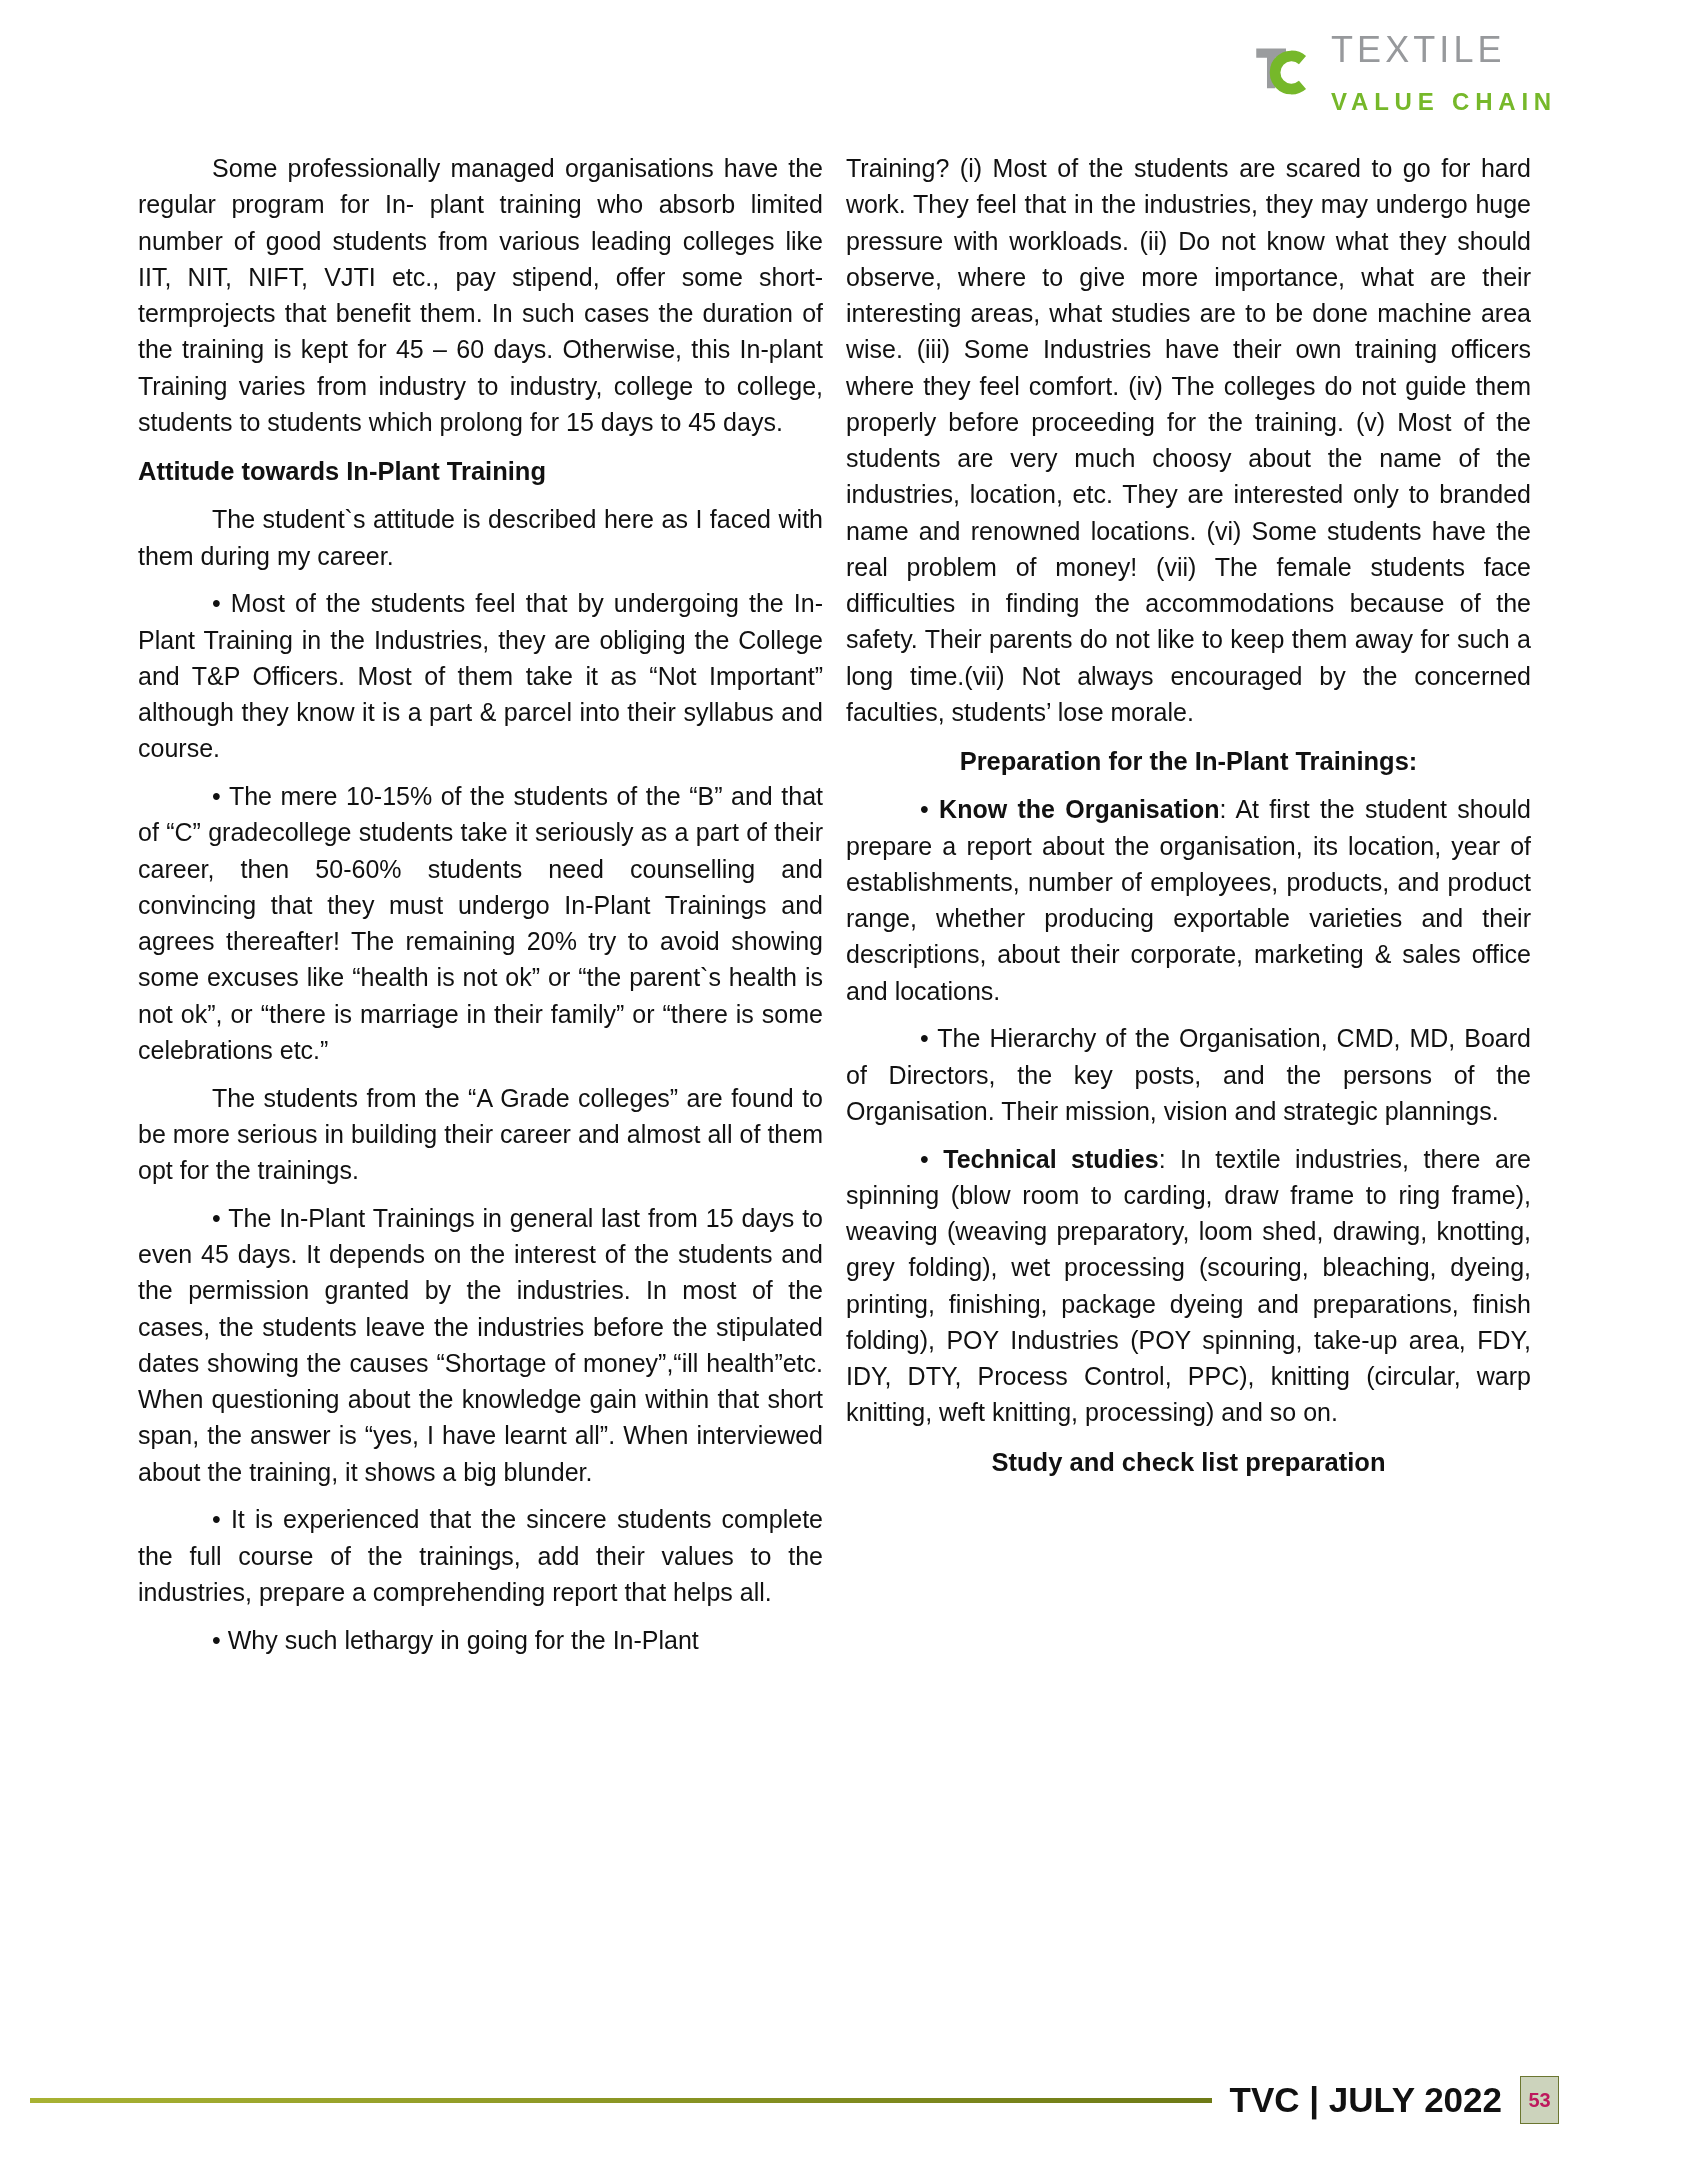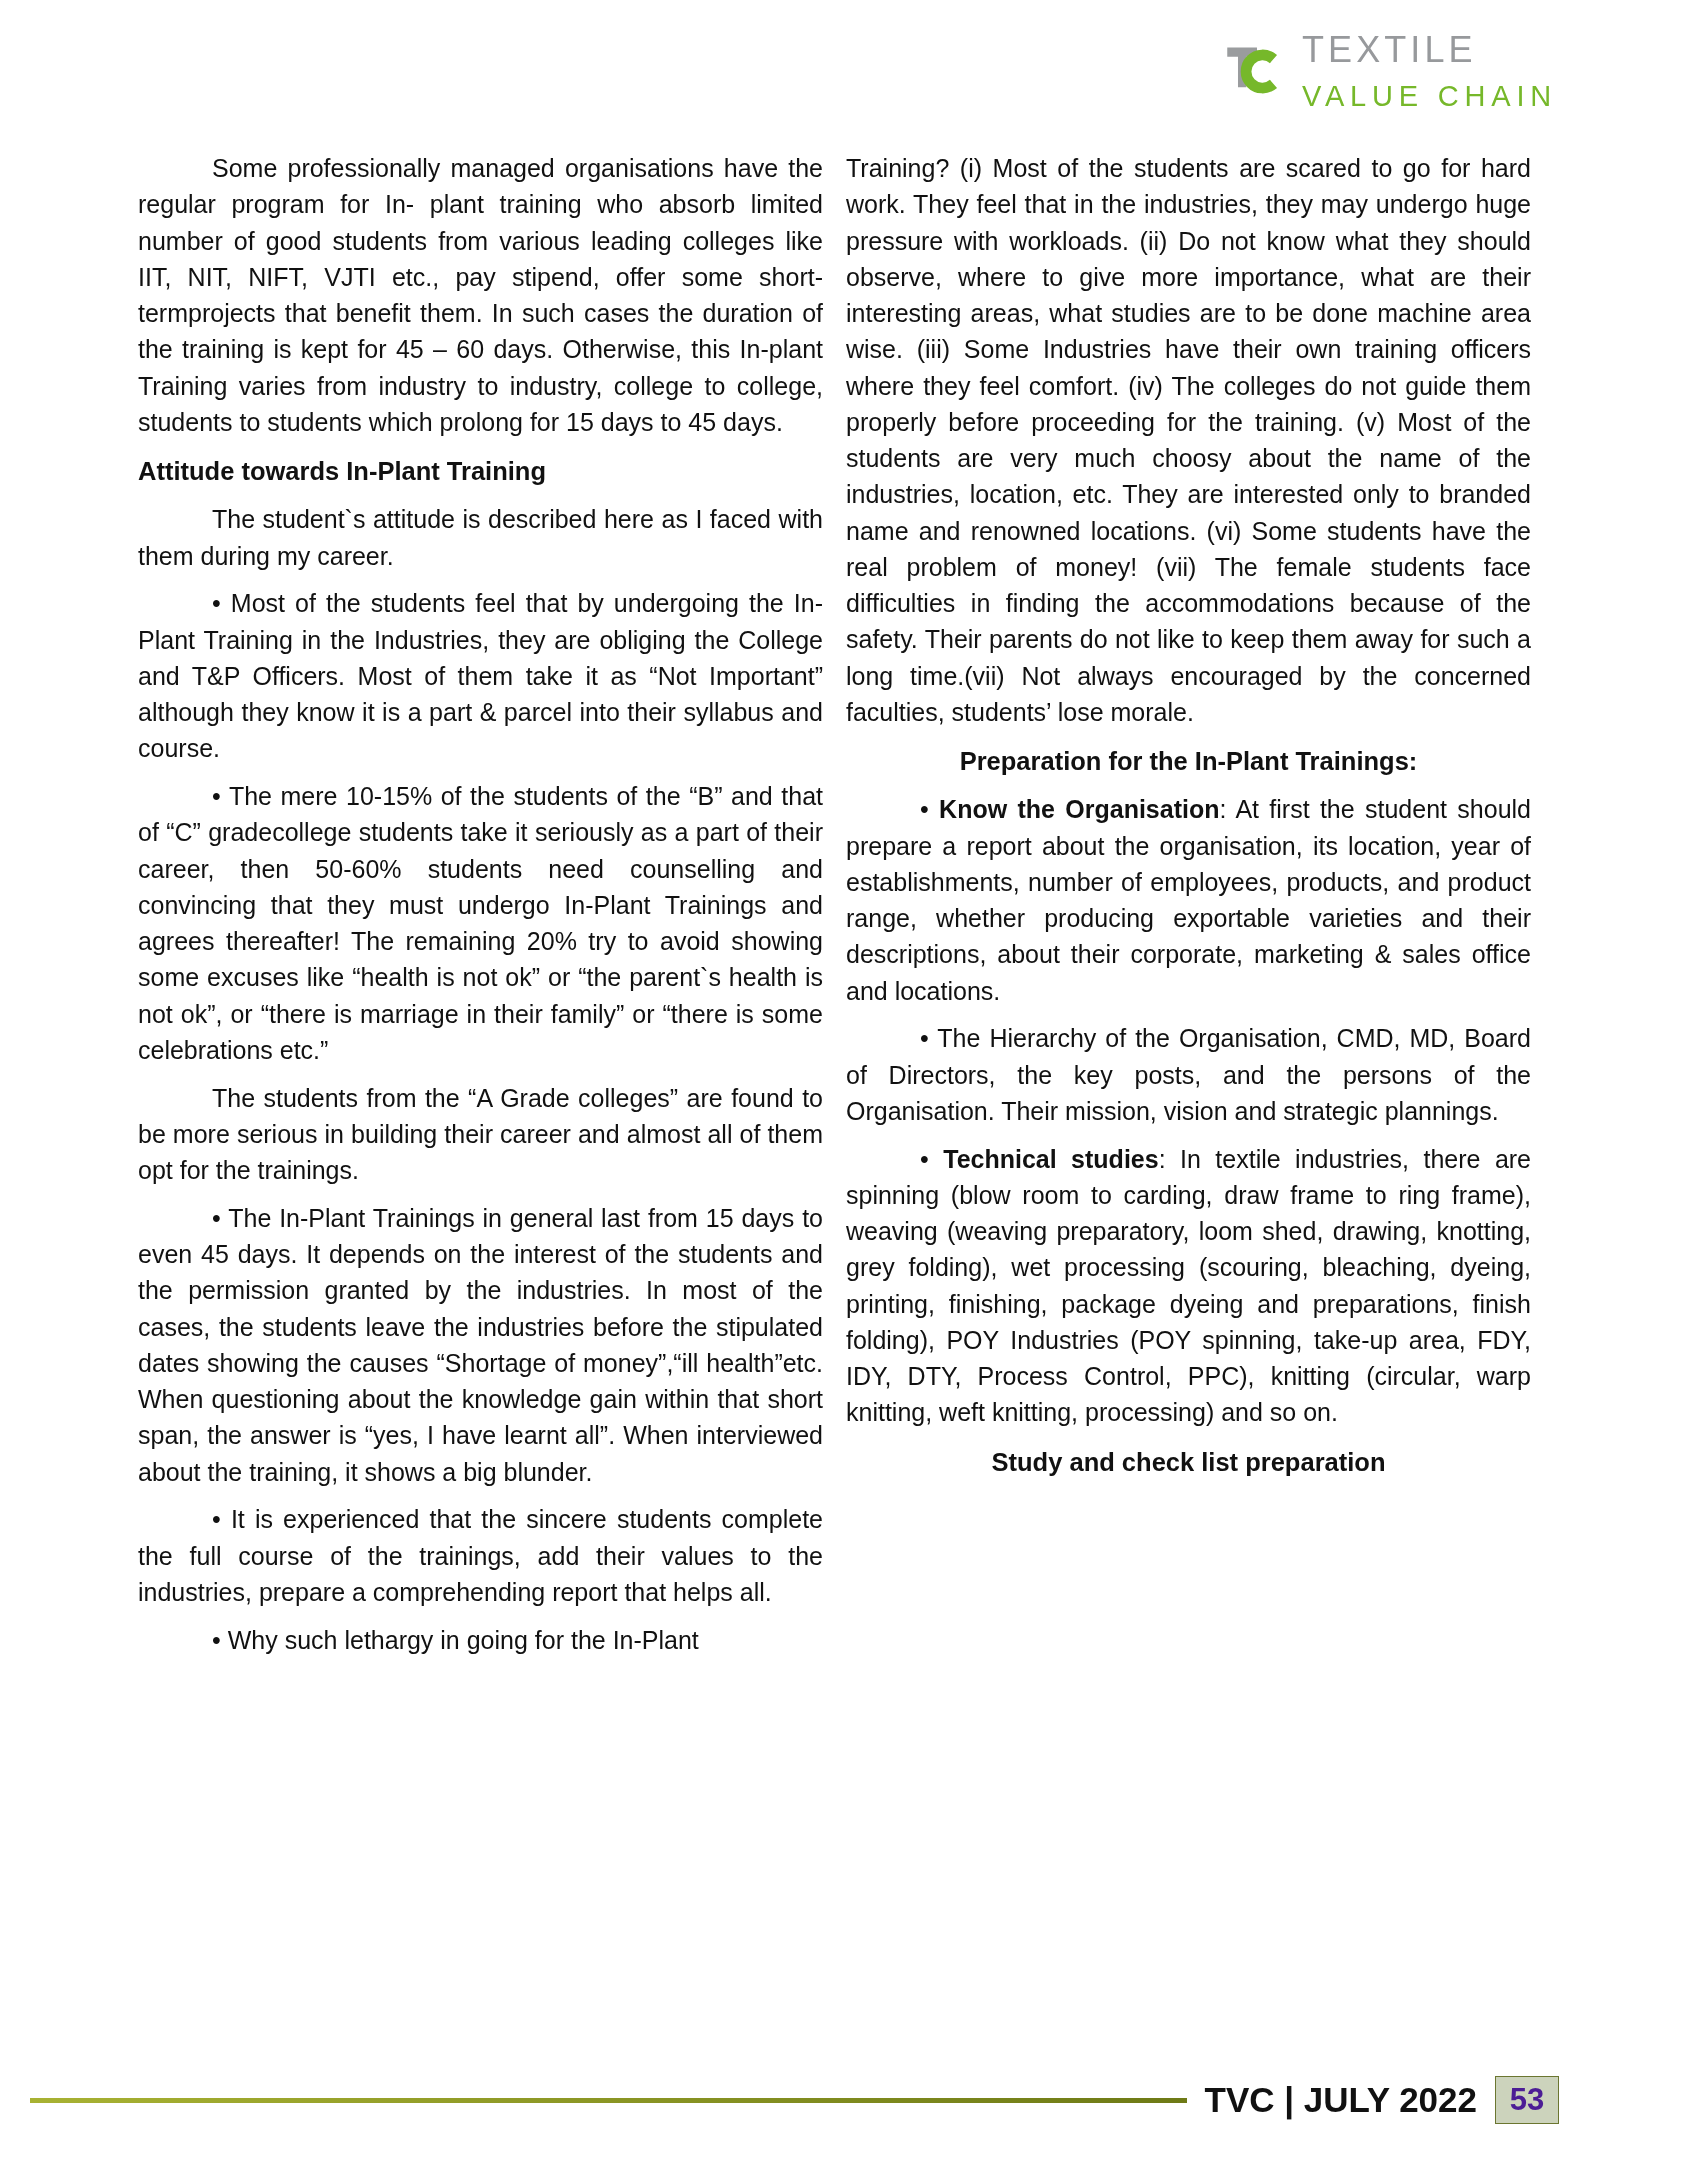--- a/index.html
+++ b/index.html
@@ -24,25 +24,25 @@
     gap: 11.5px;
   }
   .brand-text { display: flex; flex-direction: column; line-height: 1.05; }
   .brand-name {
     font-size: 36px;
     letter-spacing: 4.1px;
     color: #97999c;
     font-weight: 400;
   }
   .brand-tagline {
-    font-size: 29px;
+    font-size: 24px;
     letter-spacing: 5.8px;
     color: #76b82a;
-    font-weight: 400;
-    margin-top: 12px;
+    font-weight: 700;
+    margin-top: 20px;
   }
 
   
   .content {
     position: absolute;
     top: 150px;
     left: 138px;
     width: 1414px;
     display: flex;
     gap: 23px;
@@ -79,30 +79,30 @@
     height: 5px;
     background: linear-gradient(to right, #a8b233, #6e7a16);
   }
   .journal-issue {
     font-size: 35px;
     font-weight: 700;
     color: #111111;
     white-space: nowrap;
   }
   .page-number {
-    width: 64px;
+    width: 39px;
     height: 48px;
     background: #ccd3bc;
     border: 1.6px solid #6b7630;
     display: flex;
     align-items: center;
     justify-content: center;
-    font-size: 31px;
+    font-size: 20px;
     font-weight: 700;
-    color: #4c1d95;
+    color: #be185d;
   }
 </style>
 </head>
 <body>
 
 <div class="page">
 
   <div class="brand">
     <svg width="71" height="71" viewBox="0 0 86 86" aria-hidden="true">
       <path d="M10 14 H46 V25 H33 V62 H23 V25 H10 Z" fill="#9a9c9e"></path>

